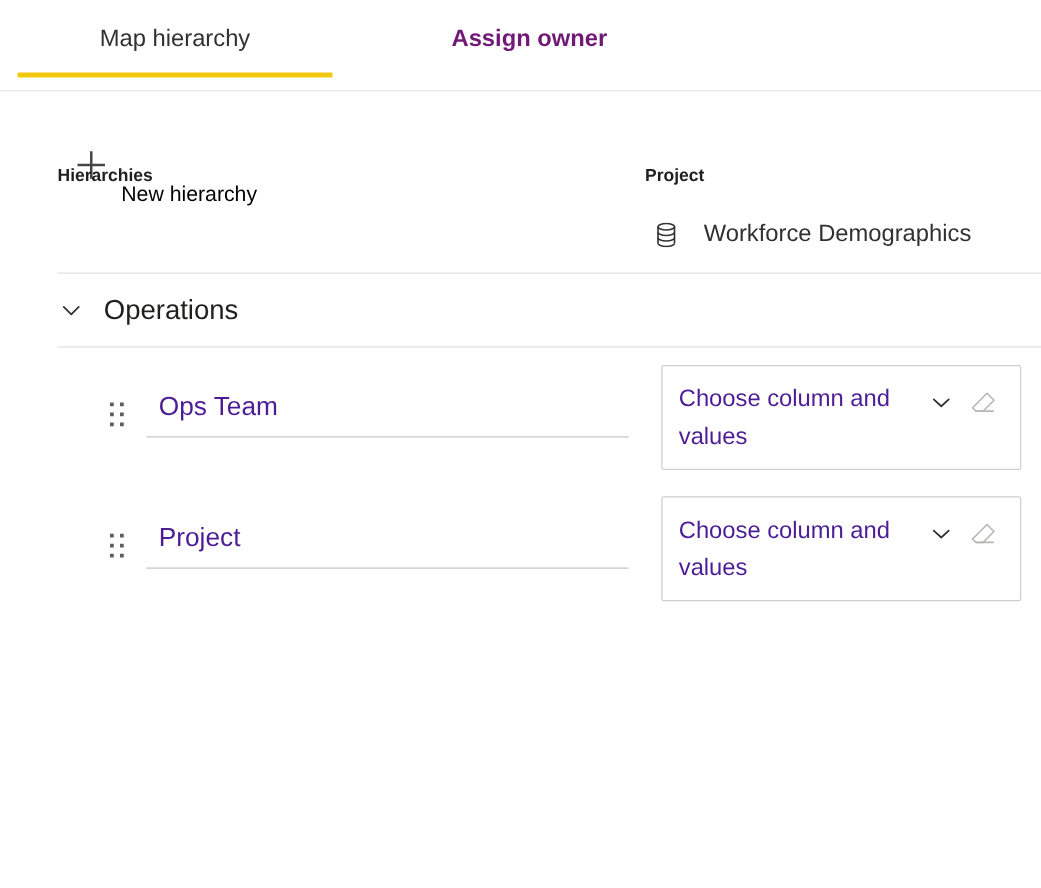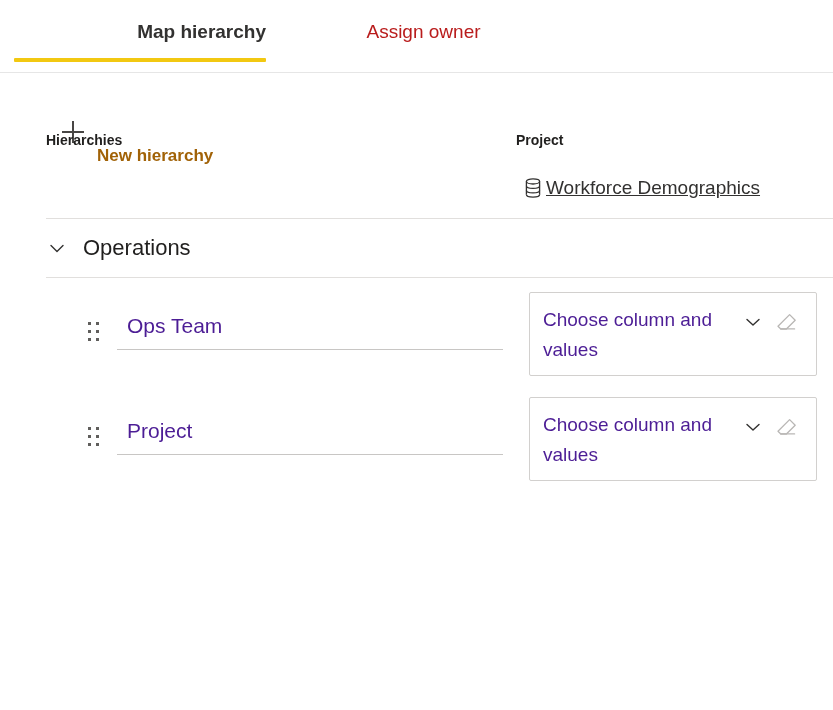--- a/index.html
+++ b/index.html
@@ -29,22 +29,22 @@
   .tab {
     position: relative;
     padding: 0 0 18px 0;
     font-size: 19px;
     line-height: 24px;
     color: #323130;
     cursor: pointer;
     user-select: none;
     text-align: center;
   }
-  .tab-1 { margin-left: 14px; width: 252px; font-weight: bold; text-align: right; }
-  .tab-2 { margin-left: 60px; width: 195px; font-weight: normal; color: #b91c1c; }
+  .tab-1 { margin-left: 14px; width: 252px; font-weight: normal; }
+  .tab-2 { margin-left: 60px; width: 195px; font-weight: bold; color: #701a75; }
   .tab.active::after {
     content: "";
     position: absolute;
     left: 0;
     right: 0;
     bottom: 0;
     height: 4px;
     background: #f2c811;
     border-radius: 1px;
   }
@@ -83,22 +83,22 @@
   }
   .plus-icon::before, .plus-icon::after {
     content: "";
     position: absolute;
     background: #484644;
   }
   .plus-icon::before { left: 0; right: 0; top: 10px; height: 2px; }
   .plus-icon::after  { top: 0; bottom: 0; left: 10px; width: 2px; }
   .newbtn-label {
     font-size: 17px;
-    font-weight: bold;
-    color: #a16207;
+    font-weight: normal;
+    color: #000000;
     line-height: 20px;
     margin-top: 48px;
   }
 
   
   .col-headers {
     position: relative;
     height: 52px;
   }
   .col-head {
@@ -115,23 +115,22 @@
   .dataset-row {
     position: relative;
     height: 48px;
   }
   .dataset-item {
     position: absolute;
     left: 524px;
     top: 6px;
     display: flex;
     align-items: center;
-    gap: 4px;
-    cursor: pointer;
-    text-decoration: underline;
+    gap: 21px;
+    cursor: pointer;
   }
   .db-icon {
     width: 18px;
     height: 20px;
     flex: 0 0 auto;
     display: block;
   }
   .dataset-name {
     font-size: 19px;
     color: #323130;

